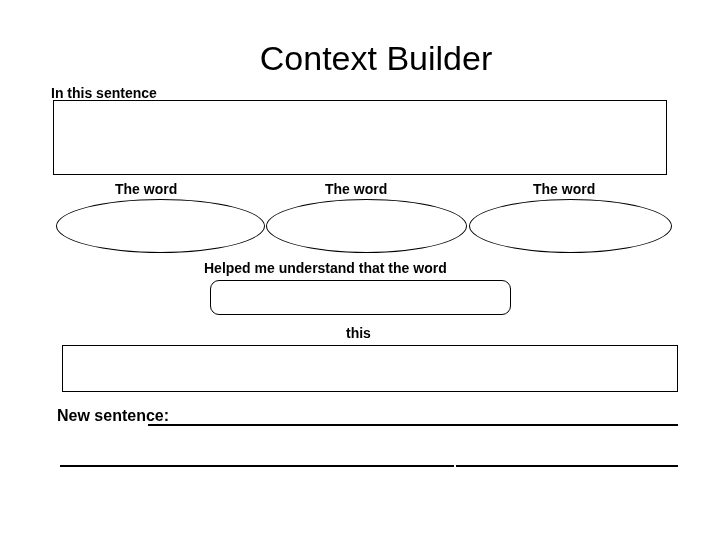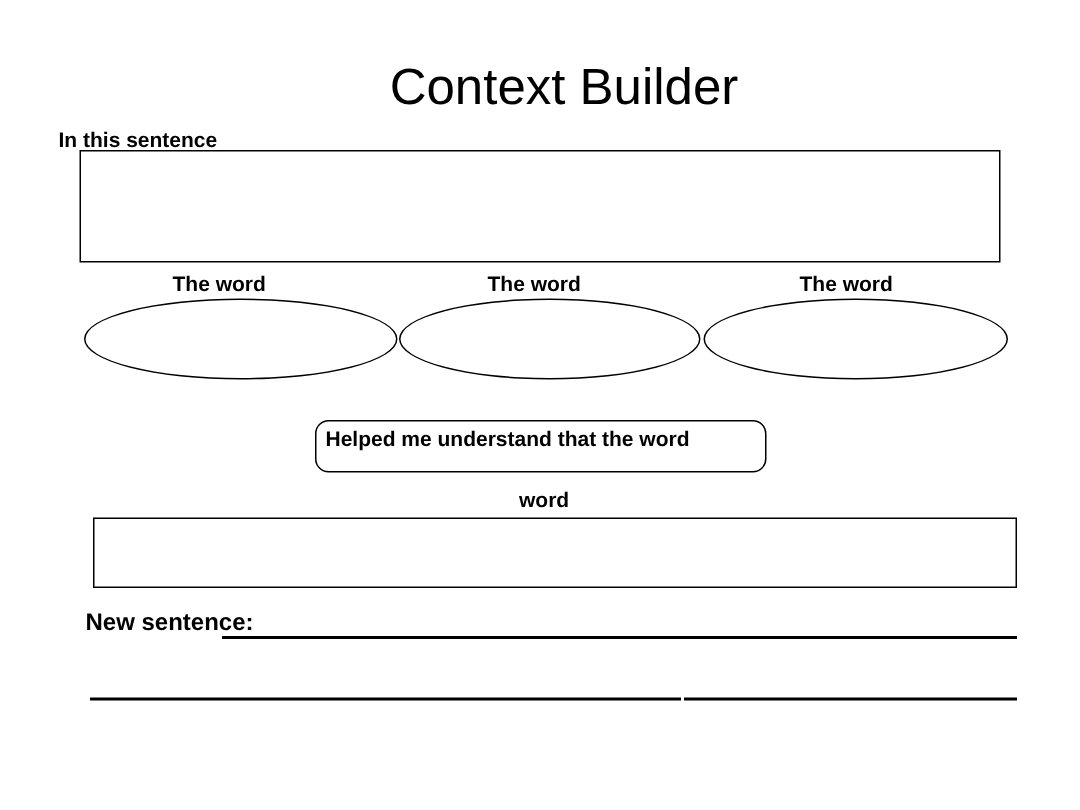--- a/index.html
+++ b/index.html
@@ -75,25 +75,25 @@
   }
 
   #sentence-box-1 { left: 53px;  top: 100px; width: 614px; height: 75px; }
   #answer-box     { left: 62px;  top: 345px; width: 616px; height: 47px; }
   #word-means-box { left: 210px; top: 280px; width: 301px; height: 35px; }
 
   #ellipse-1 { left: 56px;  top: 199px; width: 209px; height: 54px; }
   #ellipse-2 { left: 266px; top: 199px; width: 201px; height: 54px; }
   #ellipse-3 { left: 469px; top: 199px; width: 203px; height: 54px; }
 
-  #label-in-this-sentence  { left: 39px;  top: 85px; }
+  #label-in-this-sentence  { left: 51px;  top: 85px; }
   #label-the-word-1        { left: 115px; top: 181px; }
   #label-the-word-2        { left: 325px; top: 181px; }
   #label-the-word-3        { left: 533px; top: 181px; }
-  #label-helped-me         { left: 217px; top: 260px; margin-top: 24px; }
+  #label-helped-me         { left: 204px; top: 260px; }
   #label-means             { left: 346px; top: 325px; }
   #label-new-sentence      { left: 57px;  top: 408px; font-size: 16px; }
 
   #rule-1 { left: 148px; top: 424px; width: 530px; }
   #rule-2 { left: 60px;  top: 465px; width: 394px; }
   #rule-3 { left: 456px; top: 465px; width: 222px; }
 </style>
 </head>
 <body>
 
@@ -114,21 +114,21 @@
   <div class="ellipse" id="ellipse-1"></div>
 
   <div class="ellipse" id="ellipse-2"></div>
 
   <div class="ellipse" id="ellipse-3"></div>
 
   <div class="label-bold" id="label-helped-me">Helped me understand that the word</div>
 
   <div class="rounded-box" id="word-means-box"></div>
 
-  <div class="label-bold" id="label-means">word</div>
+  <div class="label-bold" id="label-means">this</div>
 
   <div class="box" id="answer-box"></div>
 
   <div class="label-bold" id="label-new-sentence">New sentence:</div>
 
   <div class="rule" id="rule-1"></div>
 
   <div class="rule" id="rule-2"></div>
 
   <div class="rule" id="rule-3"></div>

